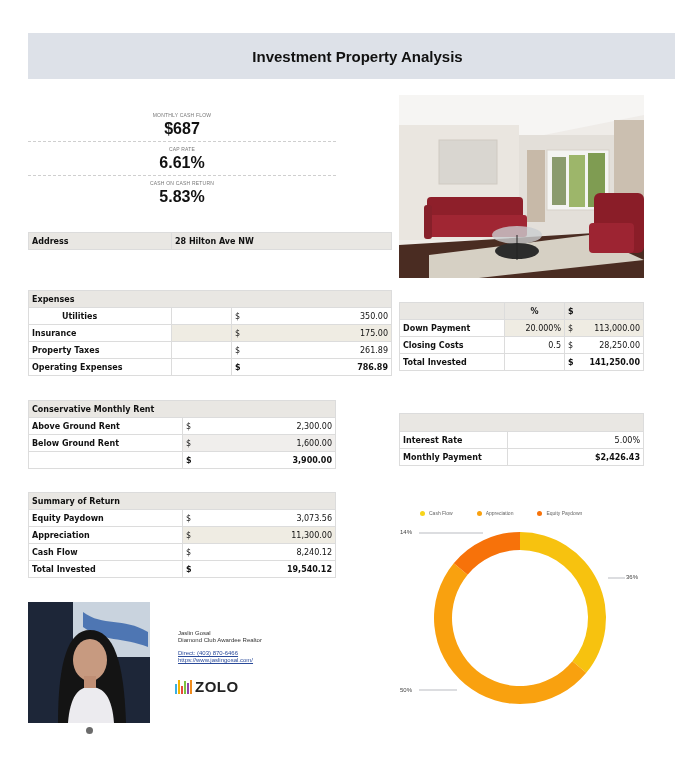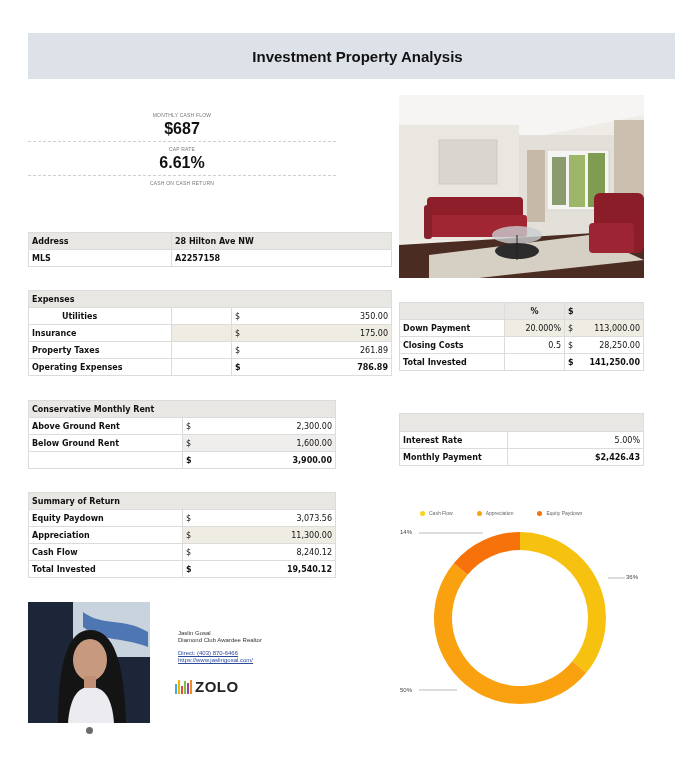--- a/index.html
+++ b/index.html
@@ -64,32 +64,29 @@
     <div class="val">$687</div>
   </div>
   <div class="kpi-sep"></div>
   <div class="kpi">
     <div class="lbl">CAP RATE</div>
     <div class="val">6.61%</div>
   </div>
   <div class="kpi-sep"></div>
   <div class="kpi">
     <div class="lbl">CASH ON CASH RETURN</div>
+    <div class="val">5.83%</div>
   </div>
 </div>
 
 <table class="tbl" style="left:28px; top:232px; width:364px;">
   <tbody>
       <tr class="hdr">
     <td class="b" style="width:143px;">Address</td>
     <td class="b">28 Hilton Ave NW</td>
-  </tr>
-  <tr>
-    <td class="b">MLS</td>
-    <td class="b">A2257158</td>
   </tr>
 </tbody>
   </table>
 
 <table class="tbl" style="left:28px; top:290px; width:364px;">
   <tbody>
       <tr class="hdr">
     <td colspan="4">Expenses</td>
   </tr>
   <tr>

